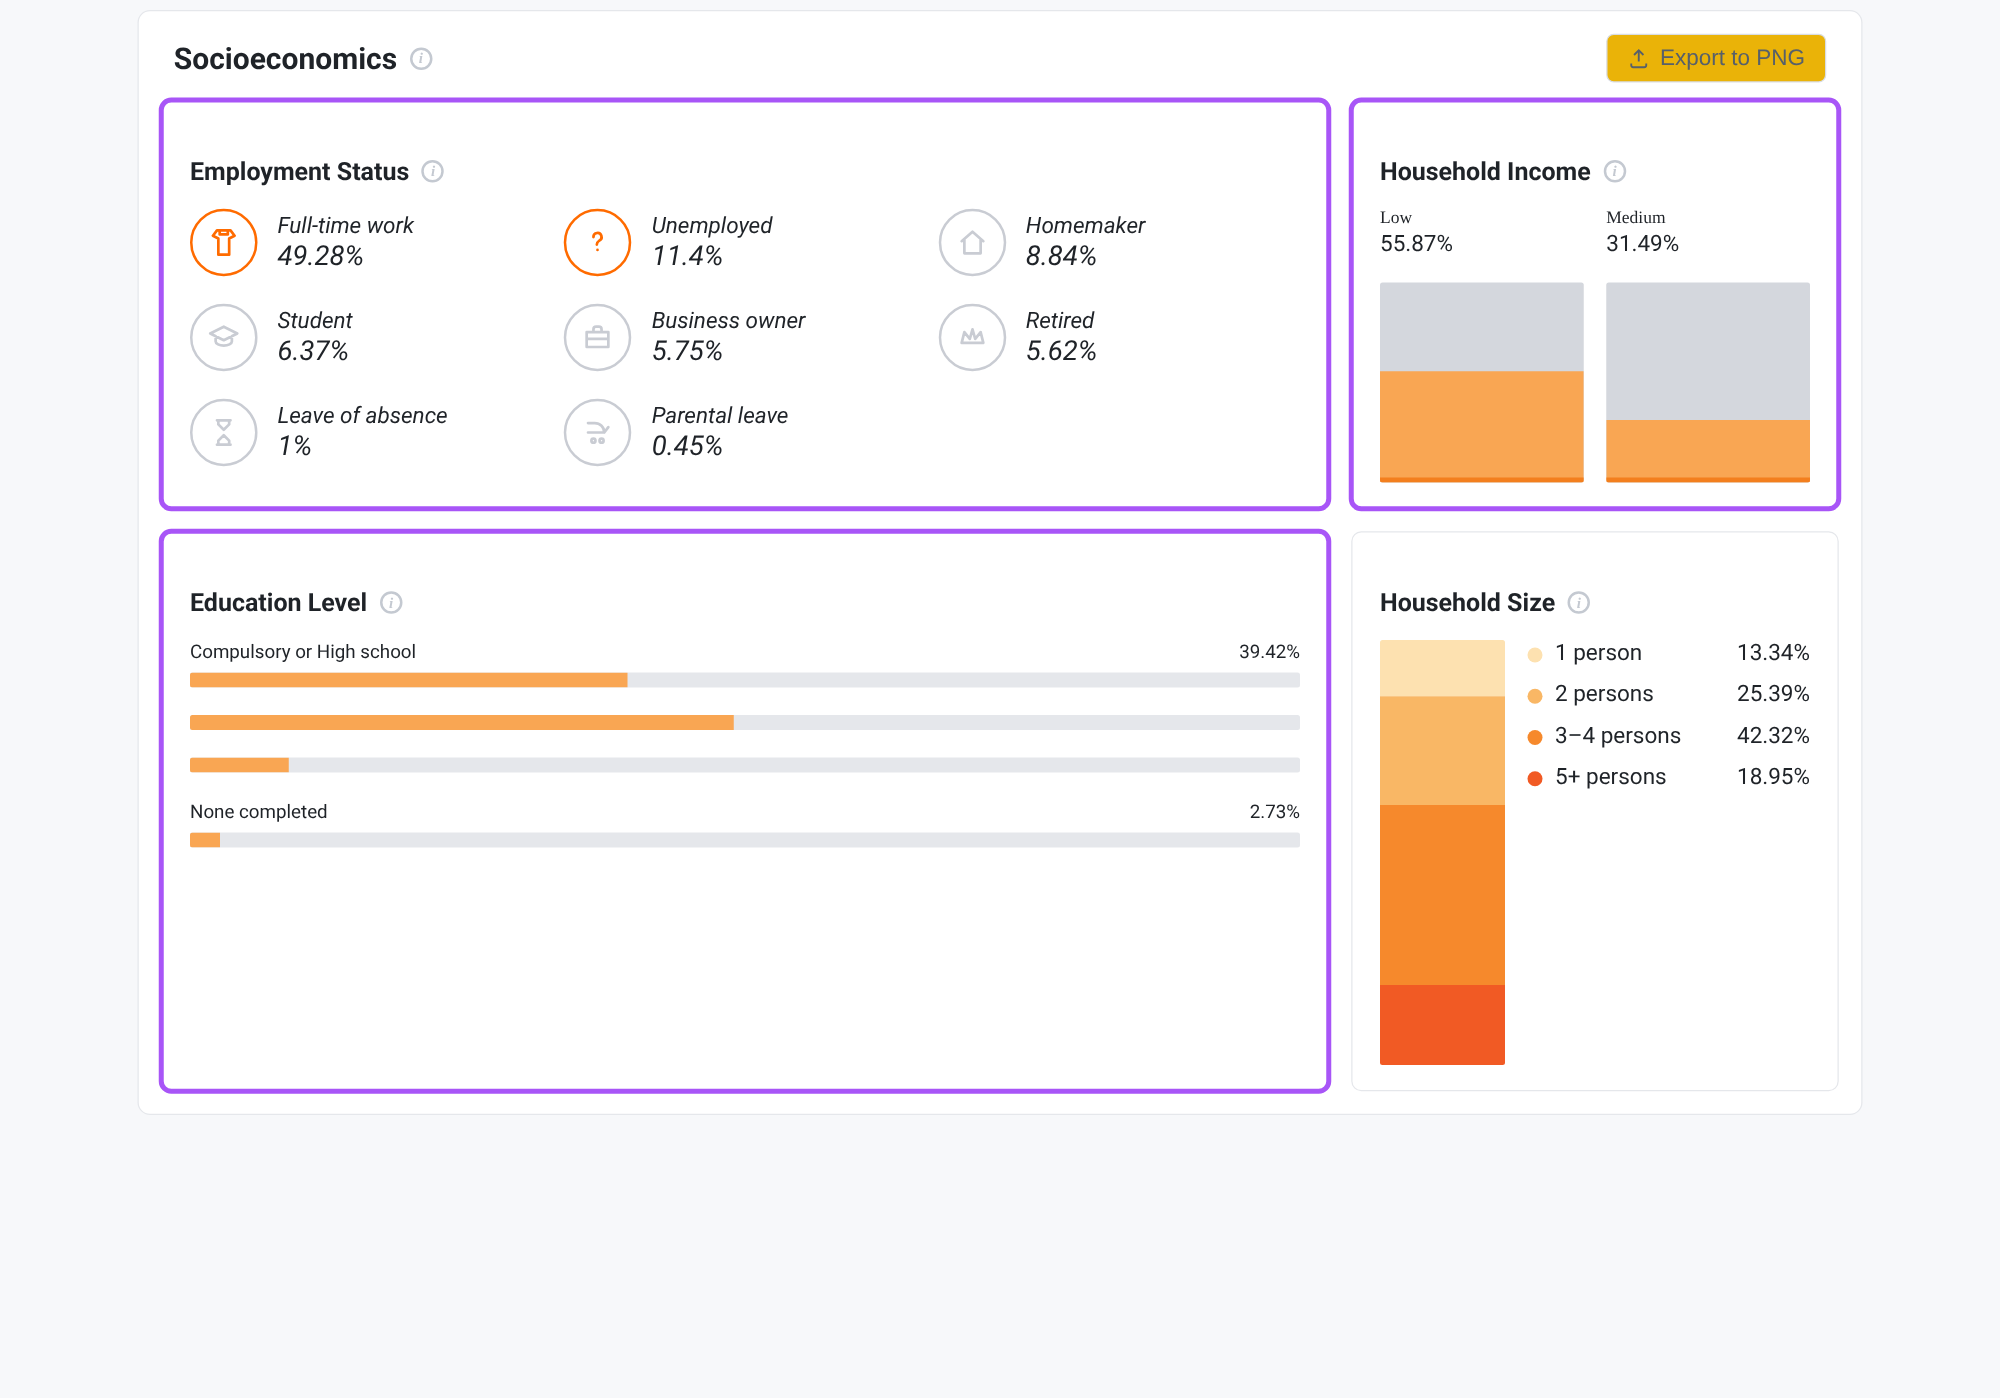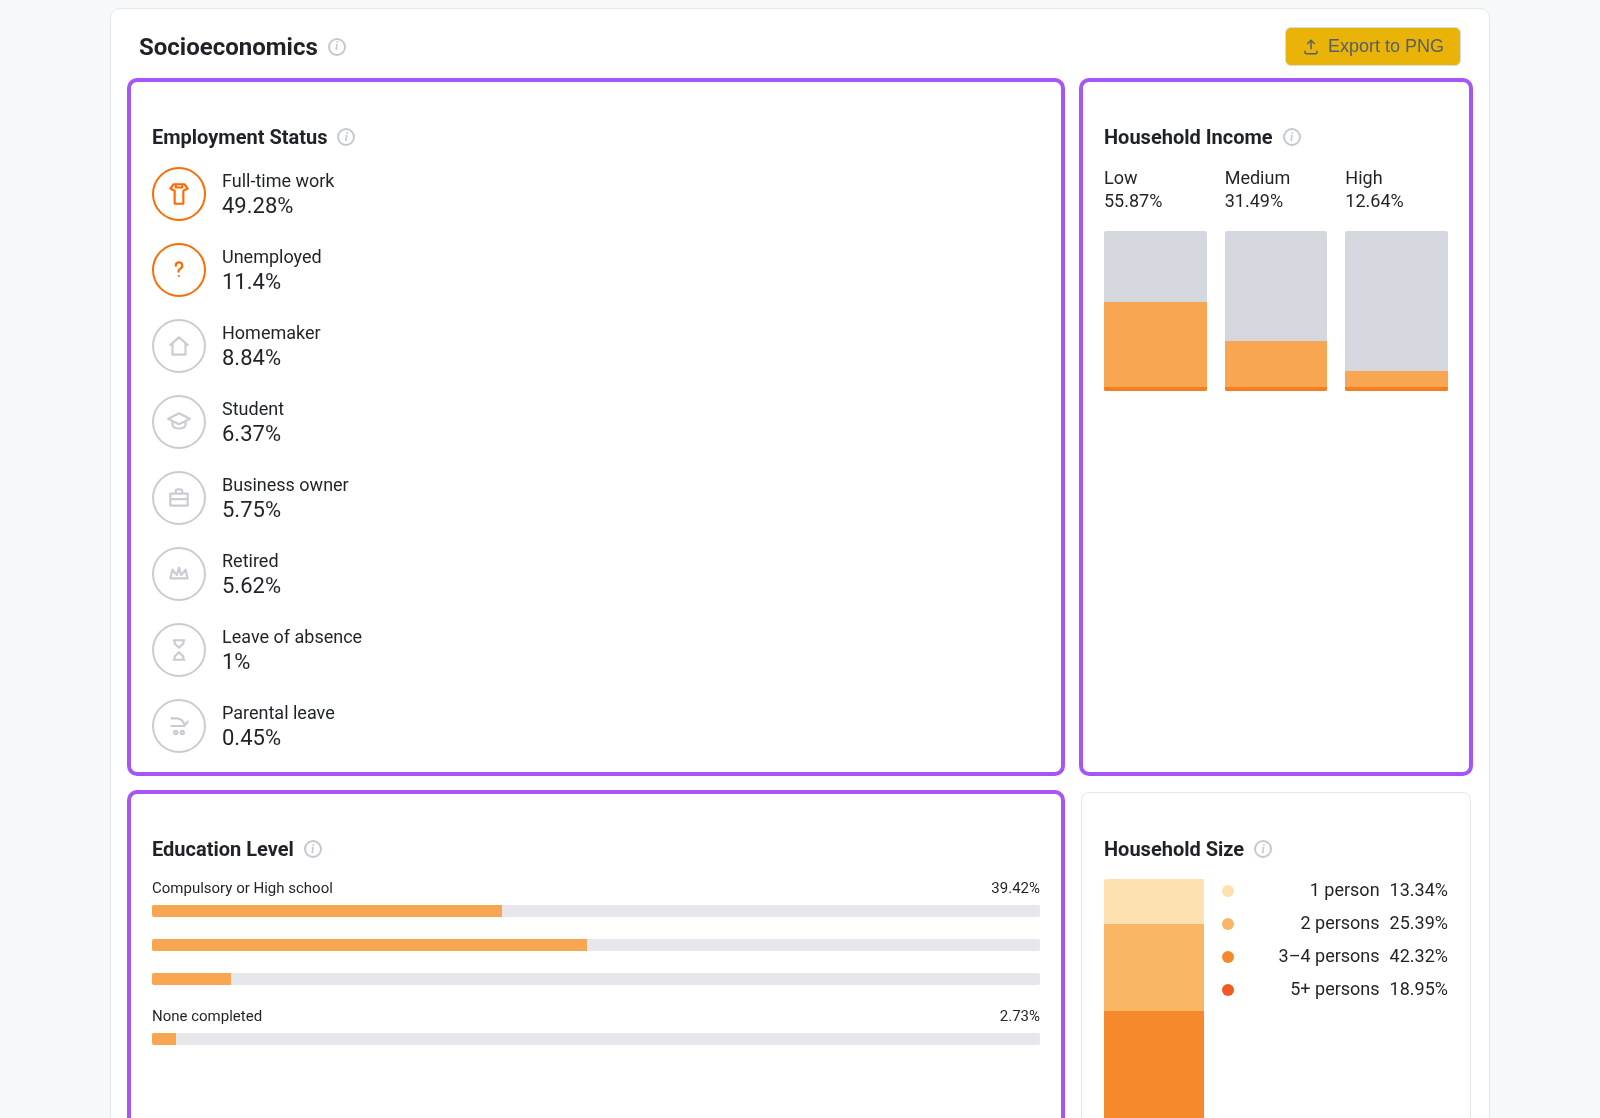--- a/index.html
+++ b/index.html
@@ -76,22 +76,23 @@
     font-weight: 700;
     display: flex;
     align-items: center;
     gap: 10px;
     margin-bottom: 18px;
     margin-top: 24px;
   }
   
   .emp-grid {
     display: grid;
-    grid-template-columns: repeat(1, 1fr);
+    grid-template-columns: repeat(3, 1fr);
     gap: 22px 10px;
+    font-style: italic;
   }
   .emp-item {
     display: flex;
     align-items: center;
     gap: 16px;
   }
   .emp-icon {
     width: 54px; height: 54px;
     border-radius: 50%;
     border: 2.5px solid #c9ccd3;
@@ -104,21 +105,21 @@
   .emp-icon.top {
     border-color: #ff6b00;
     color: #ff6b00;
   }
   .emp-icon svg { width: 26px; height: 26px; }
   .emp-text .lbl { font-size: 18px; color: #1f2328; }
   .emp-text .val { font-size: 22px; color: #1f2328; margin-top: 2px; }
   
   .income-row { display: flex; gap: 18px; }
   .income-col { flex: 1; }
-  .income-col .lbl { font-size: 18px; }
+  .income-col .lbl { font-size: 14px; font-family: Liberation Serif, serif; }
   .income-col .val { font-size: 18px; margin-top: 2px; }
   .income-bar {
     margin-top: 20px;
     background: #d4d7dd;
     height: 160px;
     position: relative;
     border-radius: 2px;
     overflow: hidden;
   }
   .income-fill {
@@ -150,21 +151,21 @@
   .hs-body { display: flex; gap: 18px; }
   .hs-stack {
     width: 100px;
     display: flex;
     flex-direction: column;
     border-radius: 2px;
     overflow: hidden;
   }
   .hs-seg { width: 100%; }
   .hs-legend { flex: 1; display: flex; flex-direction: column; gap: 12px; }
-  .hs-row { display: flex; align-items: flex-start; gap: 10px; text-align: right; }
+  .hs-row { display: flex; align-items: flex-start; gap: 10px; }
   .hs-dot {
     width: 12px; height: 12px; border-radius: 50%;
     margin-top: 6px; flex: 0 0 12px;
   }
   .hs-lbl { flex: 1; font-size: 18px; }
   .hs-val { font-size: 18px; }
 </style>
 </head>
 <body>
 
@@ -295,27 +296,20 @@
     <div class="val">55.87%</div>
     <div class="income-bar">
       <div class="income-fill" style="height:55.87%"></div>
     </div>
           </div>
           <div class="income-col">
     <div class="lbl">Medium</div>
     <div class="val">31.49%</div>
     <div class="income-bar">
       <div class="income-fill" style="height:31.49%"></div>
-    </div>
-          </div>
-          <div class="income-col">
-    <div class="lbl">High</div>
-    <div class="val">12.64%</div>
-    <div class="income-bar">
-      <div class="income-fill" style="height:12.64%"></div>
     </div>
           </div>
         </div>
     </div>
 
     <div class="card highlight">
       <div class="card-title">
         <span>Education Level</span>
         <span class="info-icon">i</span>
       </div>

